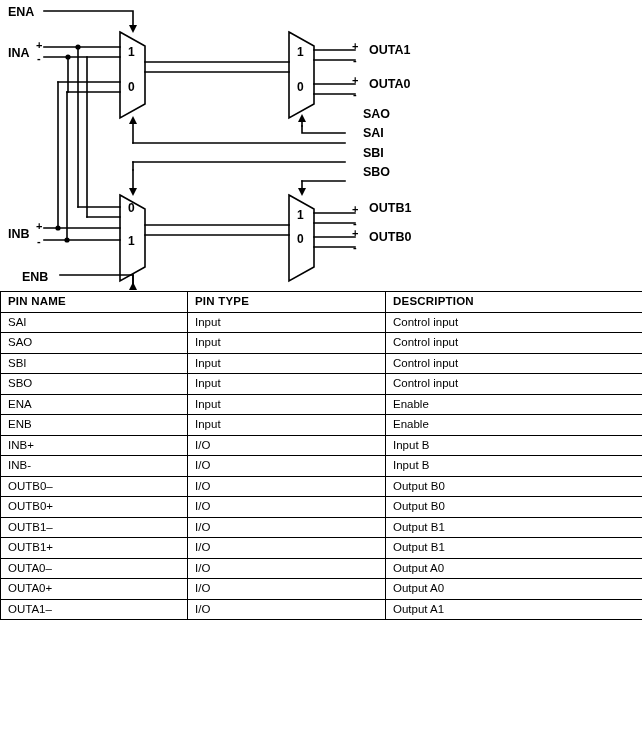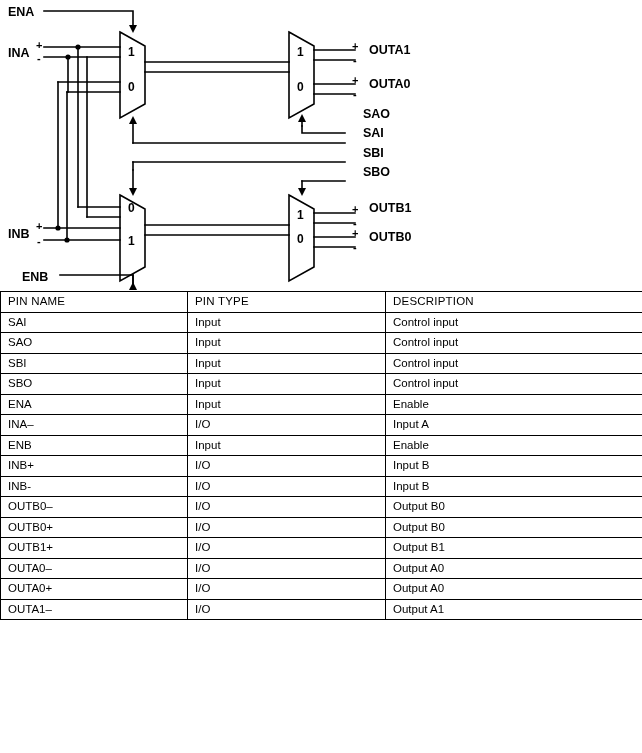--- a/index.html
+++ b/index.html
@@ -23,21 +23,21 @@
   #pin-table th,#pin-table td{
       border:1px solid #000;
       padding:2px 0 2px 7px;
       text-align:left;
       font-size:11.5px;
       line-height:15px;
       height:15.5px;
       vertical-align:middle;
       background:#fff;
   }
-  #pin-table th{font-weight:normal;font-size:11.5px;letter-spacing:.2px;}
+  #pin-table th{font-weight:bold;font-size:11.5px;letter-spacing:.2px;}
   #pin-table td{font-weight:normal;}
 </style>
 </head>
 <body>
 
 <div id="root">
 
   <div id="schematic">
     <svg width="642" height="290" viewBox="0 0 642 290" xmlns="http://www.w3.org/2000/svg">
       <defs>
@@ -203,25 +203,20 @@
           <td>SBO</td>
           <td>Input</td>
           <td>Control input</td>
         </tr>
         <tr>
           <td>ENA</td>
           <td>Input</td>
           <td>Enable</td>
         </tr>
         <tr>
-          <td>INA–</td>
-          <td>I/O</td>
-          <td>Input A</td>
-        </tr>
-        <tr>
           <td>ENB</td>
           <td>Input</td>
           <td>Enable</td>
         </tr>
         <tr>
           <td>INB+</td>
           <td>I/O</td>
           <td>Input B</td>
         </tr>
         <tr>
@@ -231,20 +226,25 @@
         </tr>
         <tr>
           <td>OUTB0–</td>
           <td>I/O</td>
           <td>Output B0</td>
         </tr>
         <tr>
           <td>OUTB0+</td>
           <td>I/O</td>
           <td>Output B0</td>
+        </tr>
+        <tr>
+          <td>OUTB1–</td>
+          <td>I/O</td>
+          <td>Output B1</td>
         </tr>
         <tr>
           <td>OUTB1+</td>
           <td>I/O</td>
           <td>Output B1</td>
         </tr>
         <tr>
           <td>OUTA0–</td>
           <td>I/O</td>
           <td>Output A0</td>

